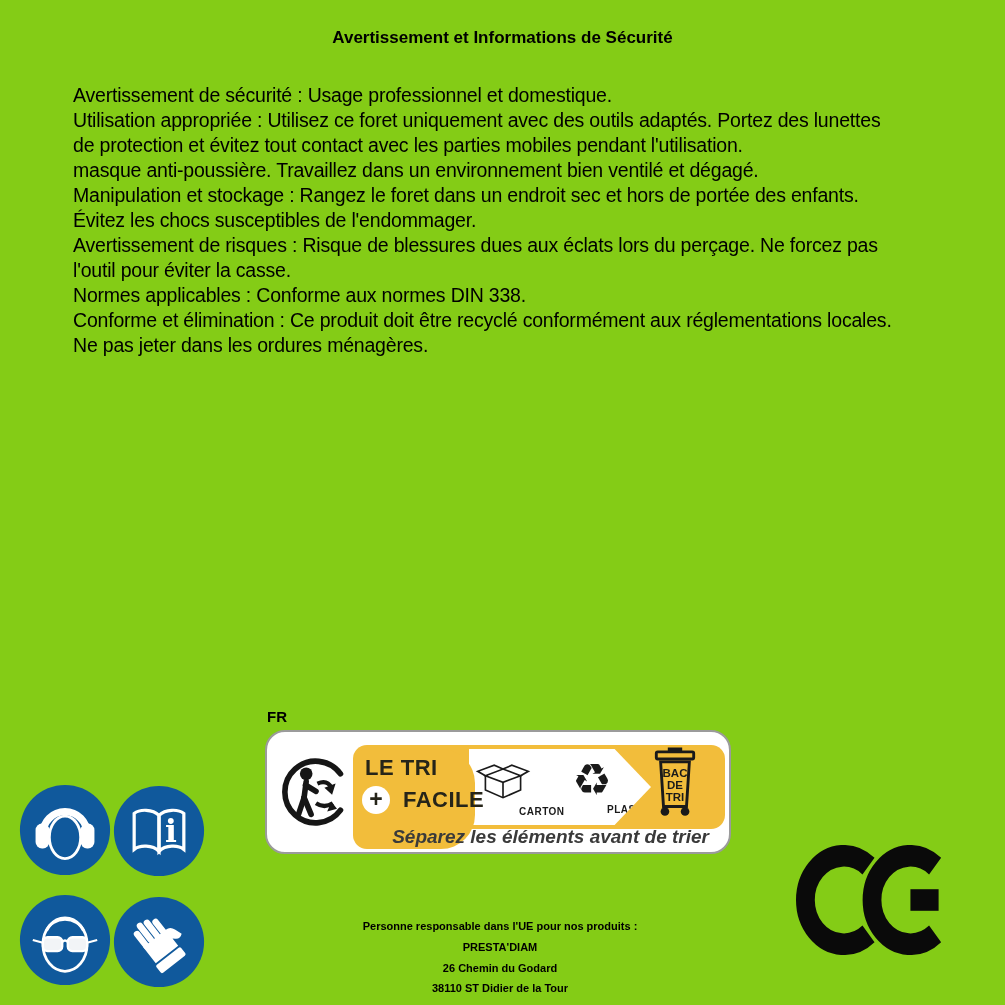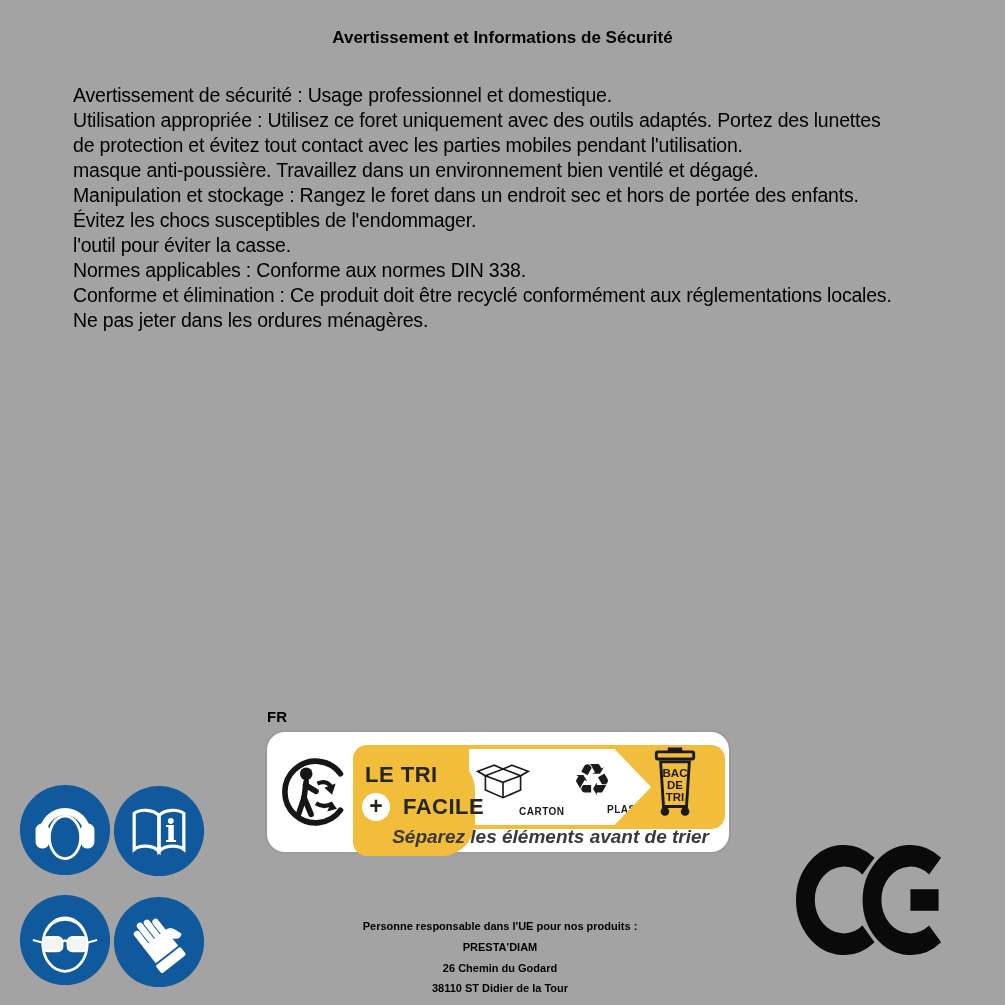--- a/index.html
+++ b/index.html
@@ -1,33 +1,33 @@
 <!DOCTYPE html>
 <html><head>
 <meta charset="utf-8">
 <style>
   html,body{margin:0;padding:0;background:#ffffff;}
-  .page{position:relative;width:1005px;height:1005px;background:#a3a3a3;overflow:hidden;
+  .page{position:relative;width:1005px;height:1005px;background:#84cc16;overflow:hidden;
         font-family:"Liberation Sans",sans-serif;color:#000;}
   .title{position:absolute;top:28px;left:0;width:1005px;text-align:center;
          font-size:17px;font-weight:bold;}
   .body-text{position:absolute;left:73px;top:83px;width:905px;font-size:19.5px;
              line-height:25px;letter-spacing:-0.2px;}
   .body-text div{white-space:nowrap;}
   
   .picto{position:absolute;width:92px;height:92px;}
   
   .fr-code{position:absolute;left:267px;top:708px;font-size:15px;font-weight:bold;}
   .tri-label{position:absolute;left:265px;top:730px;width:466px;height:124px;
              background:#fff;border:2px solid #9b9b9b;border-radius:20px;box-sizing:border-box;}
   .triman{position:absolute;left:14px;top:14px;width:70px;height:92px;}
   .band{position:absolute;left:86px;top:13px;width:372px;height:84px;border-radius:14px;}
   .white-chev{position:absolute;left:116px;top:4px;width:182px;height:76px;background:#fff;
               clip-path:polygon(0 0,80% 0,100% 50%,80% 100%,0 100%);}
-  .tri-pill{position:absolute;left:0;top:11px;width:122px;height:100px;border-radius:14px 34px 34px 14px;}
+  .tri-pill{position:absolute;left:0;top:4px;width:122px;height:100px;border-radius:14px 34px 34px 14px;}
   .tri-line1{position:absolute;left:12px;top:6px;font-size:22px;font-weight:bold;color:#262519;letter-spacing:0.5px;}
   .plus-circle{position:absolute;left:9px;top:37px;width:28px;height:28px;border-radius:50%;background:#fff;
                text-align:center;line-height:27px;font-size:23px;font-weight:bold;color:#262519;}
   .tri-line2{position:absolute;left:42px;top:38px;font-size:22px;font-weight:bold;color:#262519;letter-spacing:0.5px;margin-left:8px;}
   .mat{position:absolute;top:8px;text-align:center;}
   .mat .lbl{font-size:10px;font-weight:bold;color:#1a1a1a;letter-spacing:0.5px;margin-top:1px;margin-left:44px;}
   .mat-plus{position:absolute;left:184px;top:18px;font-size:30px;font-weight:bold;color:#1a1a1a;}
   .recy-glyph{font-size:44px;line-height:46px;color:#1a1a1a;font-family:"DejaVu Sans",sans-serif;}
   .bin{position:absolute;left:299px;top:2px;width:46px;height:70px;}
   .separez{position:absolute;right:20px;bottom:4px;font-size:19px;font-weight:bold;
@@ -43,20 +43,21 @@
 
   <div class="title">Avertissement et Informations de Sécurité</div>
 
   <div class="body-text">
     <div>Avertissement de sécurité : Usage professionnel et domestique.</div>
     <div>Utilisation appropriée : Utilisez ce foret uniquement avec des outils adaptés. Portez des lunettes</div>
     <div>de protection et évitez tout contact avec les parties mobiles pendant l'utilisation.</div>
     <div>masque anti-poussière. Travaillez dans un environnement bien ventilé et dégagé.</div>
     <div>Manipulation et stockage : Rangez le foret dans un endroit sec et hors de portée des enfants.</div>
     <div>Évitez les chocs susceptibles de l'endommager.</div>
+    <div>Avertissement de risques : Risque de blessures dues aux éclats lors du perçage. Ne forcez pas</div>
     <div>l'outil pour éviter la casse.</div>
     <div>Normes applicables : Conforme aux normes DIN 338.</div>
     <div>Conforme et élimination : Ce produit doit être recyclé conformément aux réglementations locales.</div>
     <div>Ne pas jeter dans les ordures ménagères.</div>
   </div>
 
   <div class="picto" style="left:19px;top:784px;">
     <svg width="92" height="92" viewBox="0 0 100 100">
       <circle cx="50" cy="50" r="49" fill="#10599c"></circle>
       <path d="M26 54 a24 24 0 0 1 48 0" fill="none" stroke="#fff" stroke-width="8"></path>

